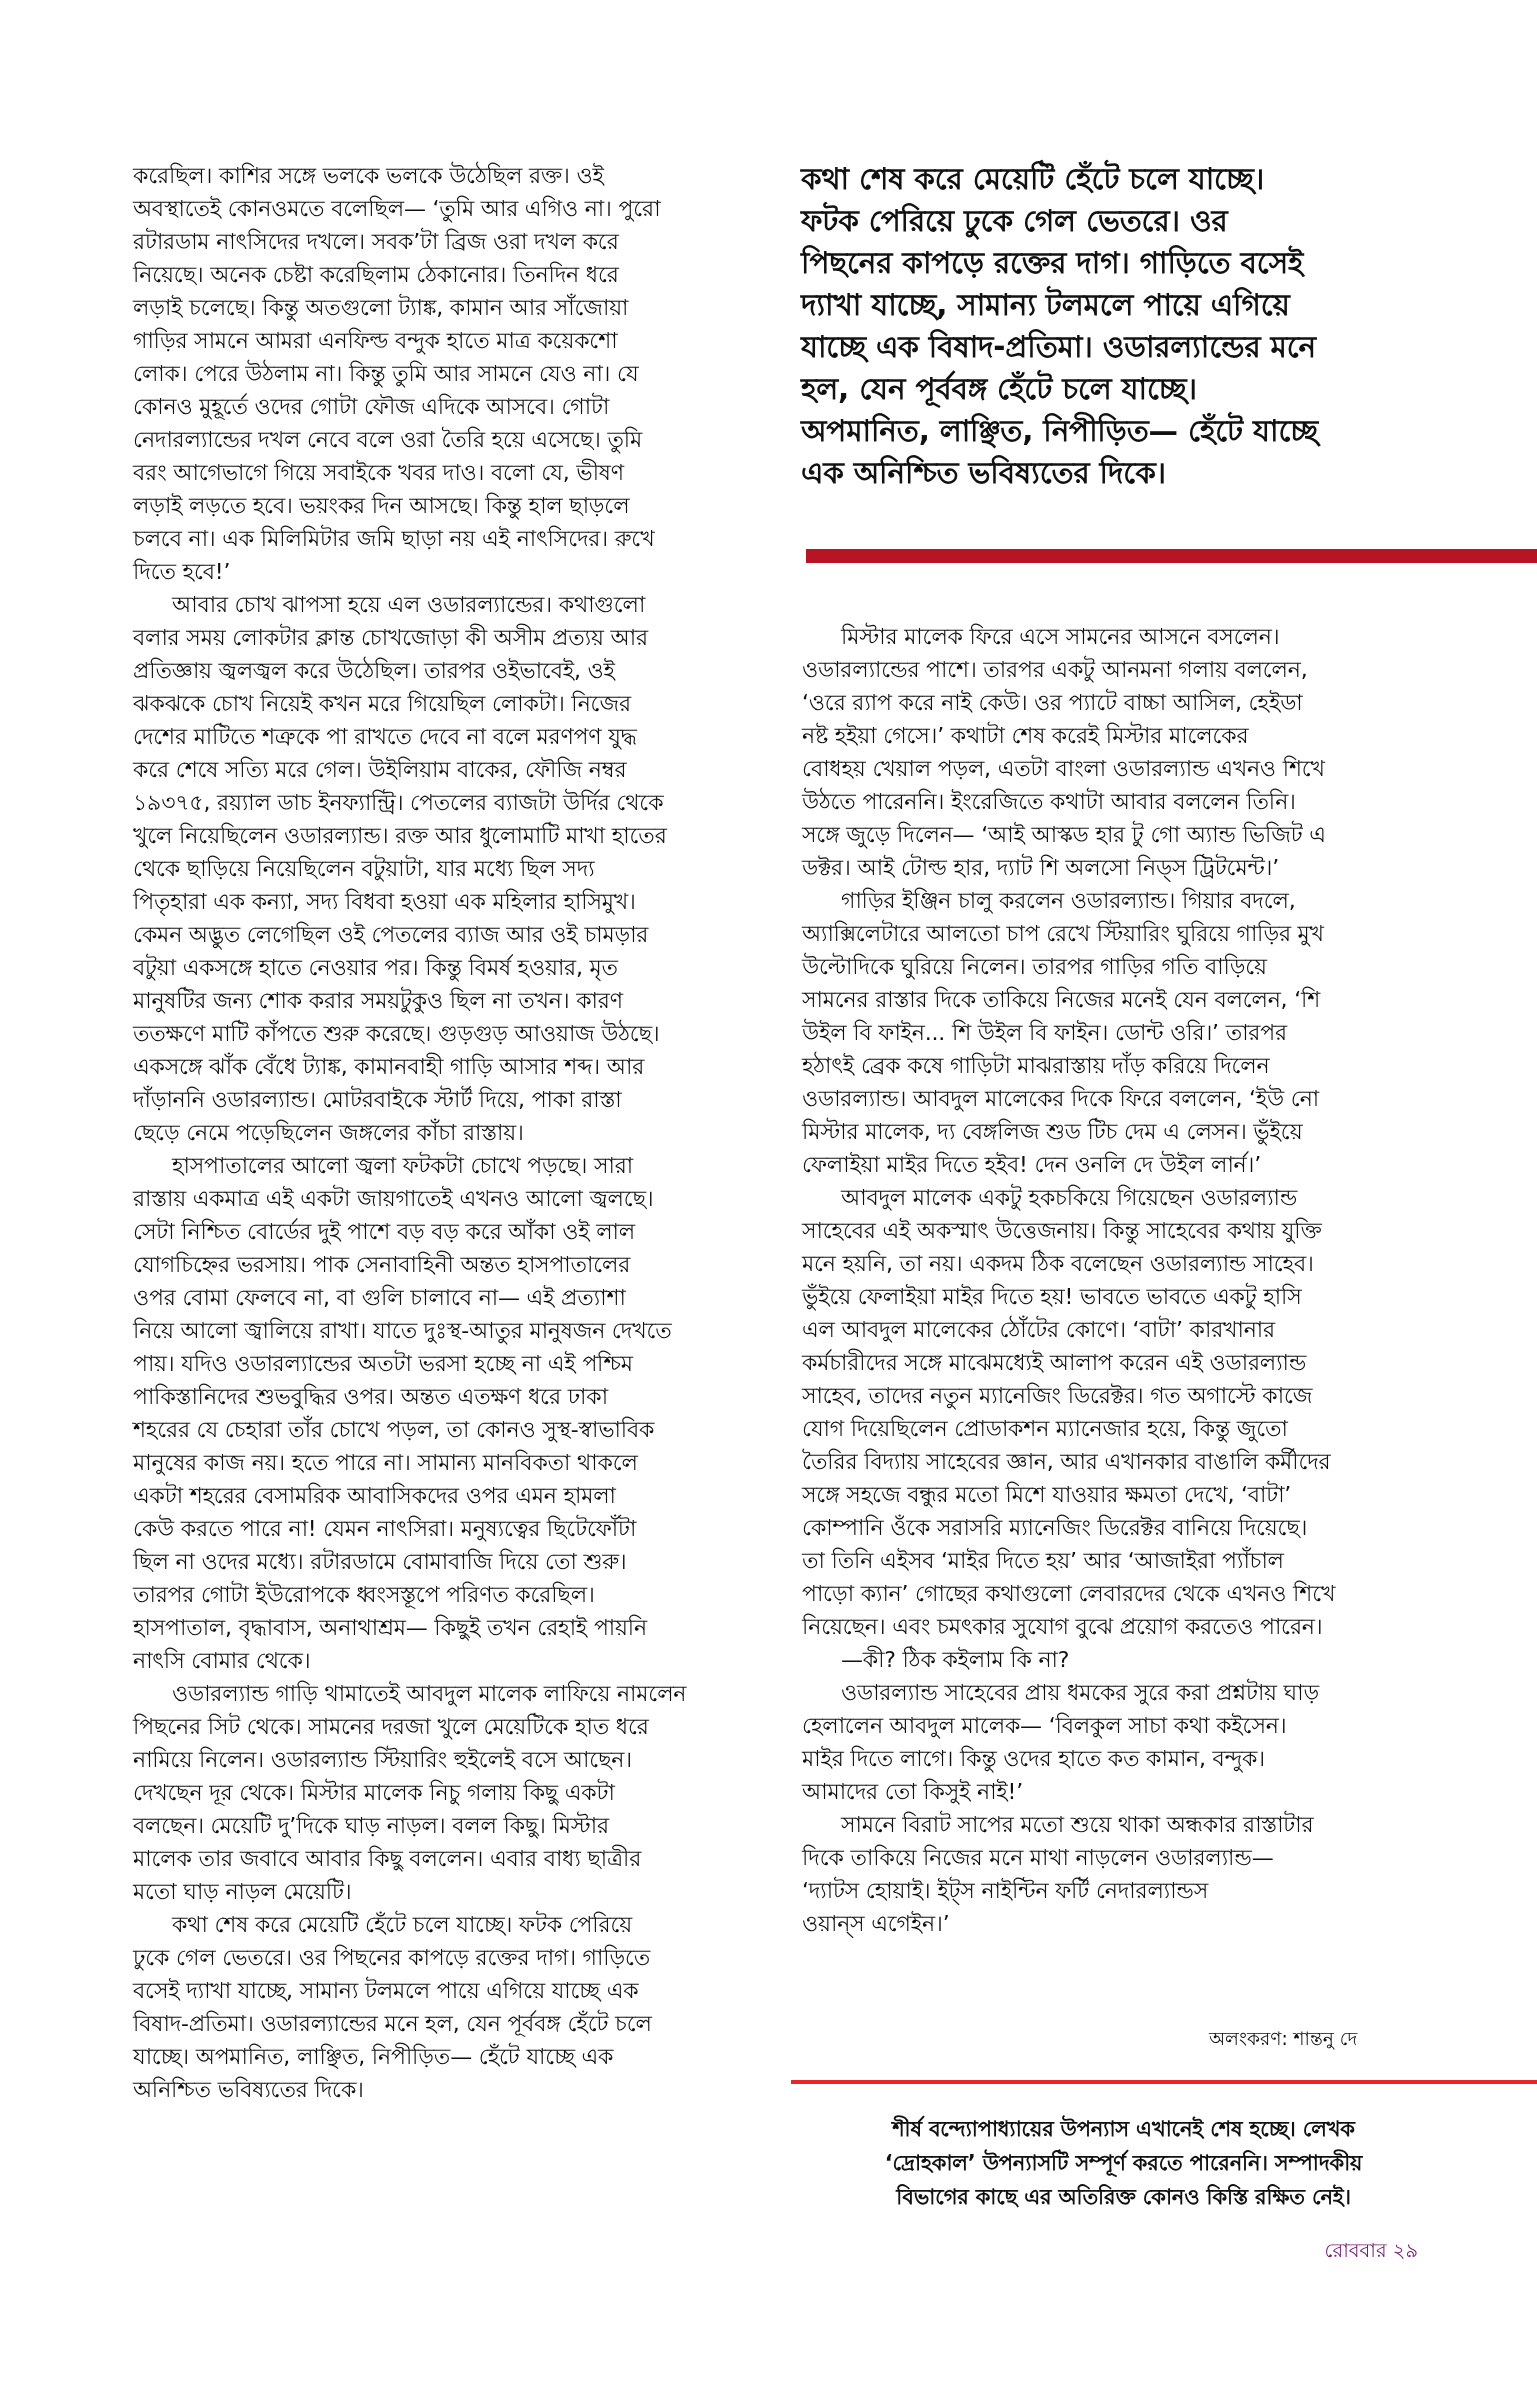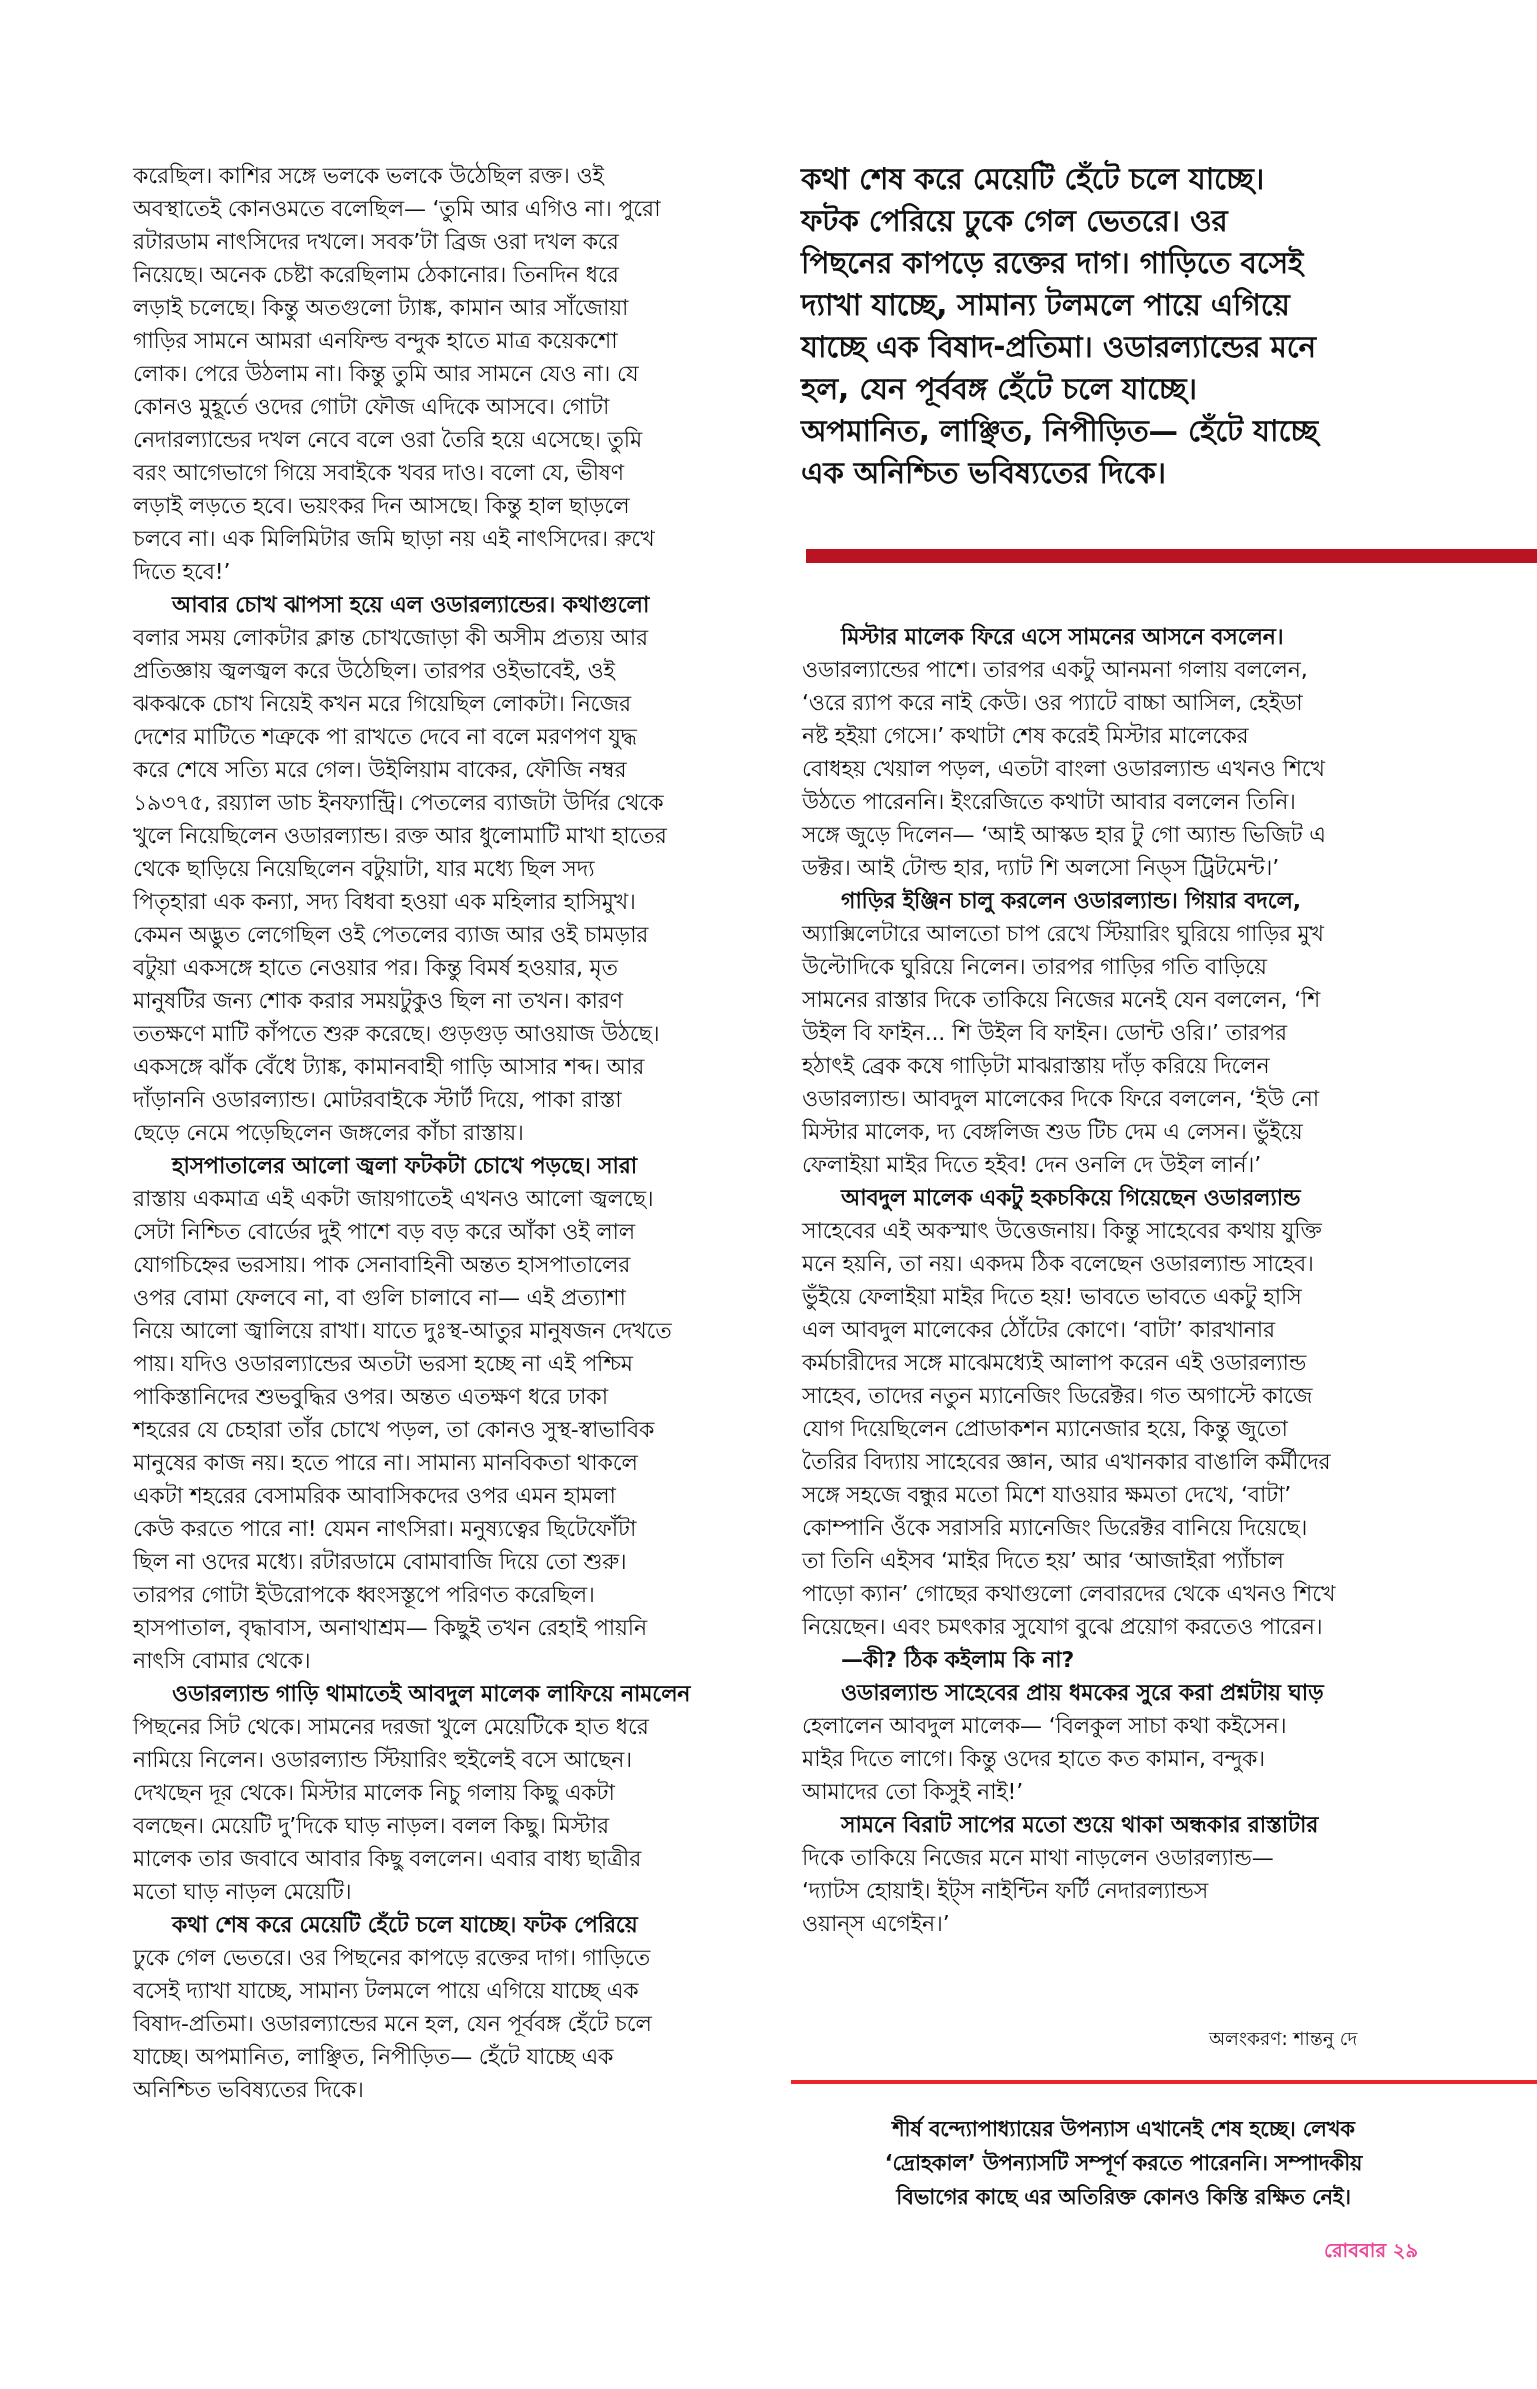--- a/index.html
+++ b/index.html
@@ -10,21 +10,21 @@
   .col-left {
     position: absolute; left: 133px; top: 159px; width: 628px;
   }
   .col-right {
     position: absolute; left: 802px; top: 620px; width: 620px;
   }
   .body-line {
     font-size: 22px; line-height: 33px; height: 33px;
     white-space: nowrap; overflow: visible; letter-spacing: -0.2px;
   }
-  .body-line.indent { padding-left: 39px; font-weight: bold; }
+  .body-line.indent { padding-left: 39px; }
   .pull-quote {
     position: absolute; left: 801px; top: 158px; width: 698px;
   }
   .pull-line {
     font-size: 29.5px; font-weight: bold; line-height: 42px; height: 42px;
     white-space: nowrap; letter-spacing: -0.2px;
   }
   .rule-top {
     position: absolute; left: 806px; top: 549px; right: 0; height: 14px;
     background: #b81423;
@@ -173,14 +173,14 @@
 <div class="credit">অলংকরণ: শান্তনু দে</div>
 
 <div class="rule-bottom" style="background: rgb(232, 38, 42);"></div>
 
 <div class="editor-note">
   <div class="note-line">শীর্ষ বন্দ্যোপাধ্যায়ের উপন্যাস এখানেই শেষ হচ্ছে। লেখক</div>
   <div class="note-line">‘দ্রোহকাল’ উপন্যাসটি সম্পূর্ণ করতে পারেননি। সম্পাদকীয়</div>
   <div class="note-line">বিভাগের কাছে এর অতিরিক্ত কোনও কিস্তি রক্ষিত নেই।</div>
 </div>
 
-<div class="folio" style="color: #ec4899; font-weight: bold;">রোববার ২৯</div>
+<div class="folio" style="color: #701a75;">রোববার ২৯</div>
 
 
 </body></html>

